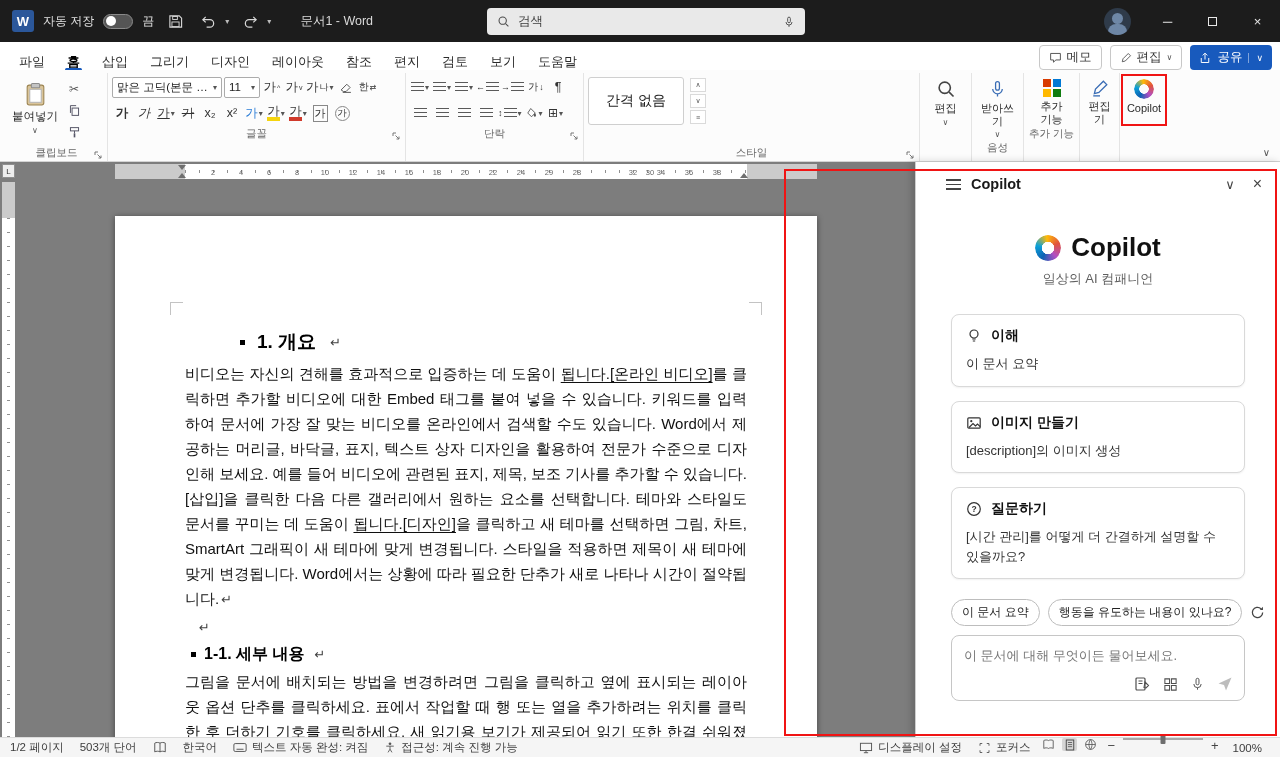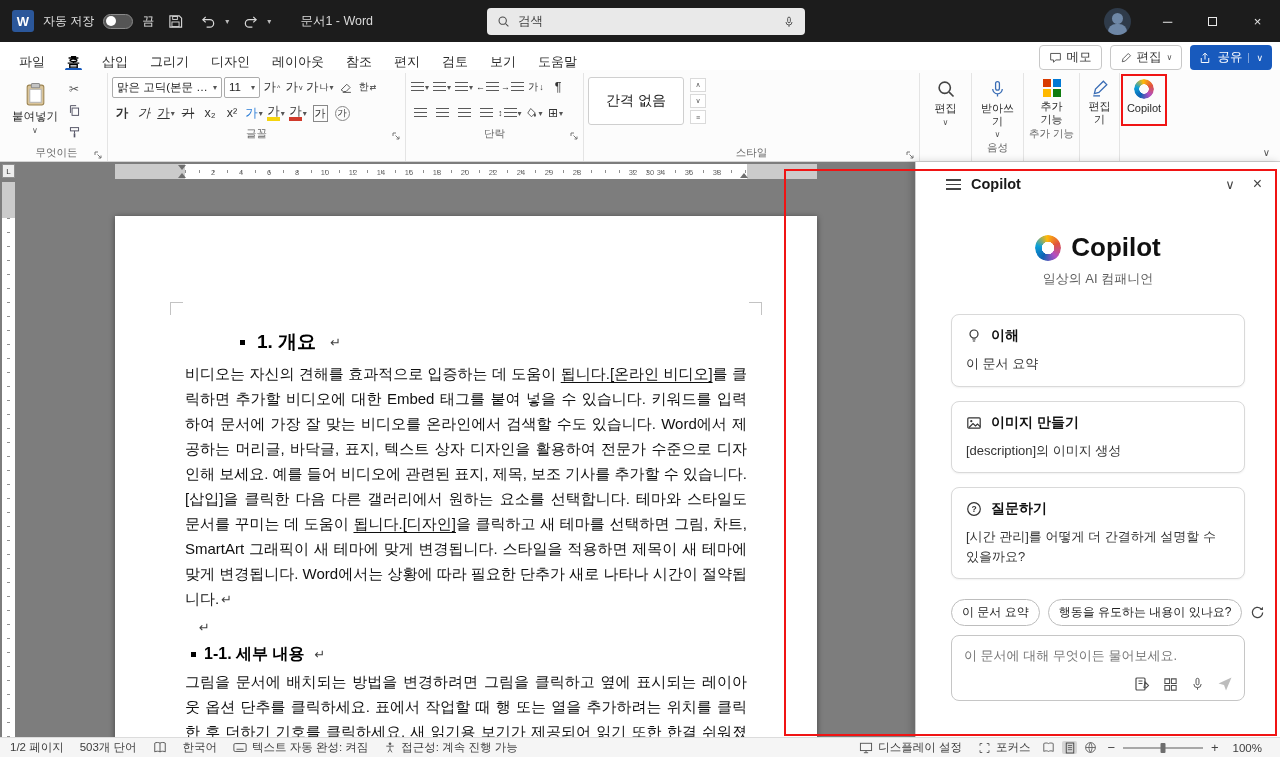--- a/index.html
+++ b/index.html
@@ -129,21 +129,21 @@
 
   
   .ann{position:absolute;border:2px solid var(--annotation);pointer-events:none;z-index:60}
   .ann-panel{left:784px;top:169px;width:493px;height:567px}
   .ann-btn{left:1121px;top:74px;width:46px;height:52px}
 
   
   .statusbar{position:absolute;left:0;right:0;bottom:0;height:20px;background:#f5f5f5;border-top:1px solid #dcdcdc;display:flex;align-items:center;font-size:11.5px;color:#3c3c3c;padding:0 10px;gap:0;white-space:nowrap}
   .sb-item{display:flex;align-items:center;gap:5px;padding:0 8px;cursor:pointer;height:100%}
   .sb-item:first-child{padding-left:0}
-  .sb-right{margin-left:auto;display:flex;align-items:center;height:100%}
+  .sb-right{margin-left:auto;display:flex;height:100%}
   .vic{width:15px;height:13px;display:flex;align-items:center;justify-content:center;cursor:pointer;margin:0 3px;border-radius:2px}
   .vic.sel{background:#d5d5d5}
   .zbtn{padding:0 6px;cursor:pointer;font-size:13px;color:#444}
   .ztrack{width:80px;height:2px;background:#a8a8a8;position:relative;margin:0 2px;cursor:pointer}
   .zthumb{position:absolute;left:50%;top:-4px;width:5px;height:10px;background:#6e6e6e;transform:translateX(-50%);border-radius:1px}
 </style>
 </head>
 <body>
 
 <div class="titlebar">
@@ -264,21 +264,21 @@
         <button class="mini-btn">
           <svg width="13" height="13" viewBox="0 0 16 16">
               <rect x="3" y="2" width="10" height="4" fill="none" stroke="#556" stroke-width="1.2"></rect>
               <path d="M8 6v3" stroke="#556" stroke-width="1.2"></path>
               <rect x="7" y="9" width="2" height="5" fill="#556"></rect>
             </svg>
         </button>
       </div>
     </div>
     <div class="rlabel">
-        <span>무엇이든</span>
+        <span>클립보드</span>
       <span class="launcher">
           <svg width="8" height="8" viewBox="0 0 8 8">
             <path d="M1 1h3M1 1v3M7 7 3.5 3.5M7 4.5V7H4.5" fill="none" stroke="#777" stroke-width="1"></path>
           </svg>
         </span>
     </div>
   </div>
 
   <div class="rgroup" style="width:298px">
     <div style="display:flex;flex-direction:column">

